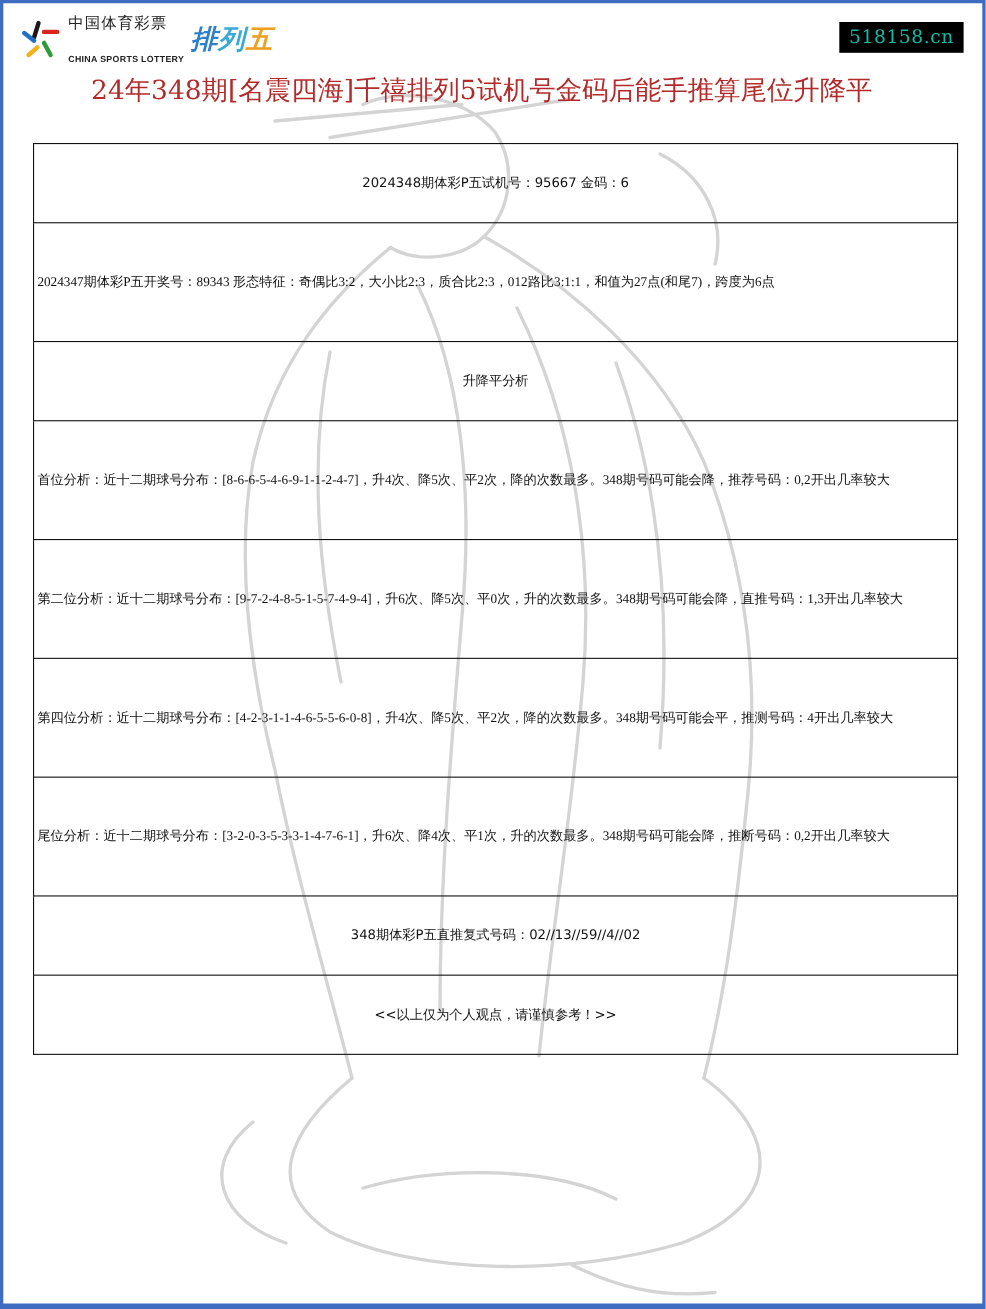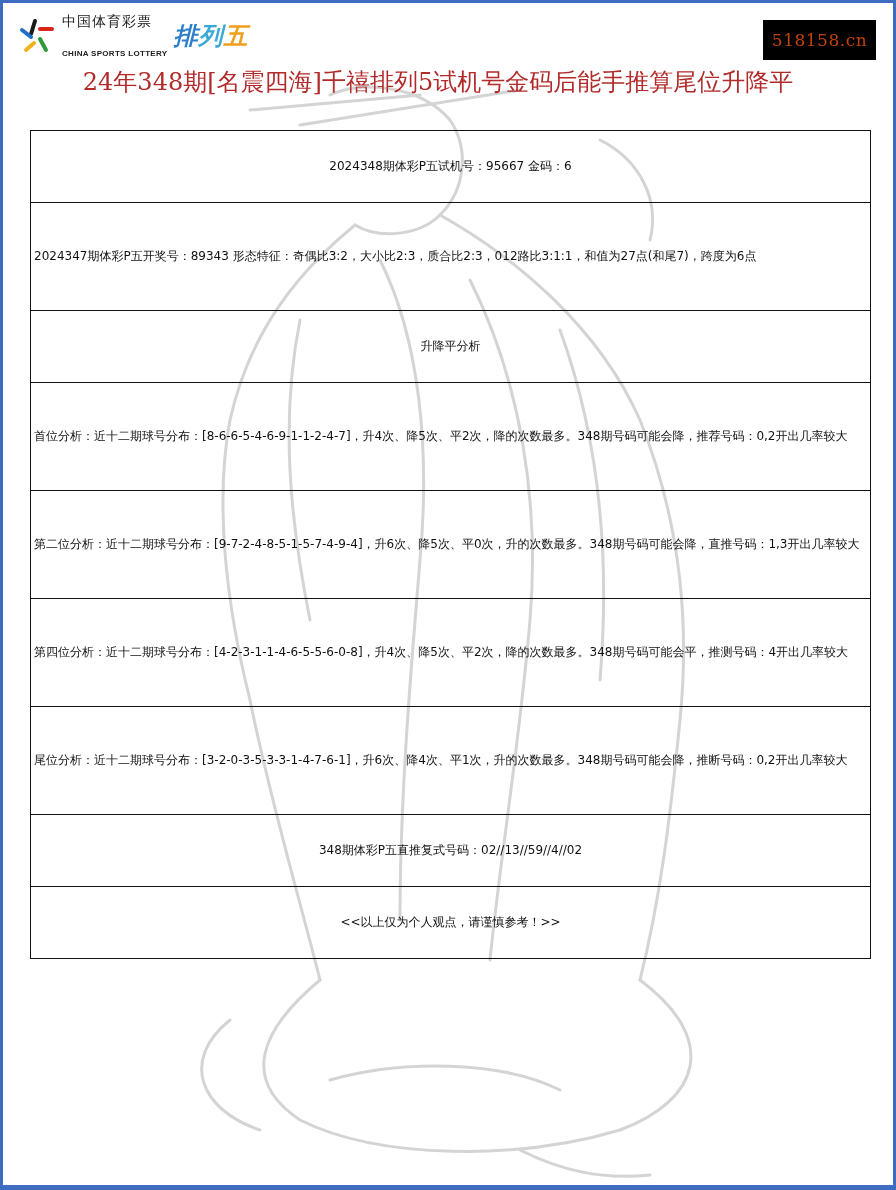--- a/index.html
+++ b/index.html
@@ -24,41 +24,41 @@
   .logo-cn { font-family: "DejaVu Sans", sans-serif; font-size: 14px; color: #222; letter-spacing: 1px; }
   .logo-en { font-family: "Liberation Sans", sans-serif; font-size: 8px; font-weight: bold; color: #222; margin-top: 3px; letter-spacing: 0.3px; }
   .logo-game {
     margin-left: 6px; font-family: "DejaVu Sans", sans-serif; font-weight: bold; font-style: italic;
     font-size: 24px; letter-spacing: 1px; text-align: right;
   }
   .logo-game .c1 { color: #2e7fc9; }
   .logo-game .c2 { color: #3aa9d6; }
   .logo-game .c3 { color: #f0a01f; }
   .site-badge {
-    position: absolute; left: 763px; top: 20px; width: 113px; height: 40px;
-    background: #000; color: #c2410c;
+    position: absolute; left: 763px; top: 20px; width: 113px; height: 28px;
+    background: #000; color: #14b8a6;
     font-family: "DejaVu Serif", serif; font-size: 17px;
     display: flex; align-items: center; justify-content: center; letter-spacing: 0.5px;
   }
   .page-title {
     position: absolute; left: 0; top: 66px; width: 876px; text-align: center;
     color: #b22a2a; font-size: 24px; white-space: nowrap; z-index: 2;
     font-family: "DejaVu Serif", "Liberation Serif", serif; letter-spacing: 0px;
   }
   .content-table {
     position: absolute; left: 30px; top: 130px; width: 841px; z-index: 2;
     border-collapse: collapse;
   }
   .content-table td {
     border: 1px solid #111; padding: 0 3px; box-sizing: border-box;
     font-family: "DejaVu Sans", sans-serif; font-size: 12px; color: #111;
     line-height: 23px; background: transparent;
   }
   .row-72 td { height: 72px; }
-  .row-108 td { height: 108px; }
+  .row-108 td { height: 108px; font-family: Liberation Serif, serif; }
   .center td { text-align: center; }
   .left td { text-align: left; }
 </style>
 </head>
 <body>
 
 <div class="frame"></div>
 
 <svg class="bg-figure" viewBox="0 0 896 1190">
   <g fill="none" stroke="#d4d4d4" stroke-width="3" stroke-linecap="round">

